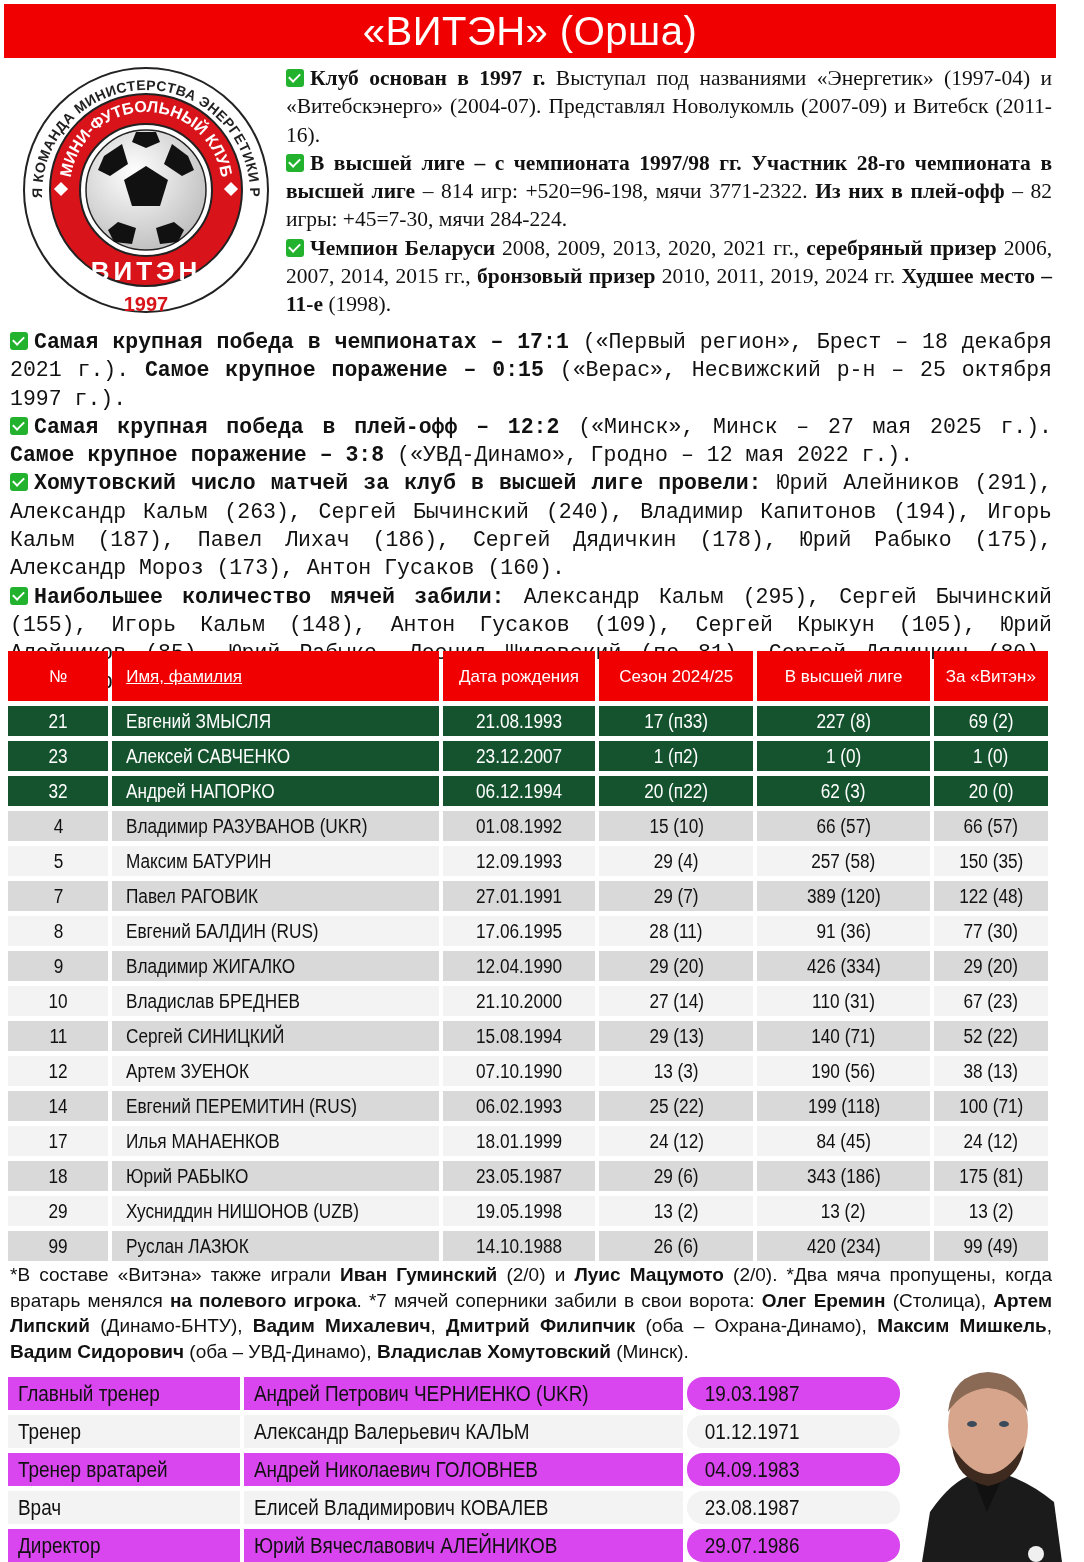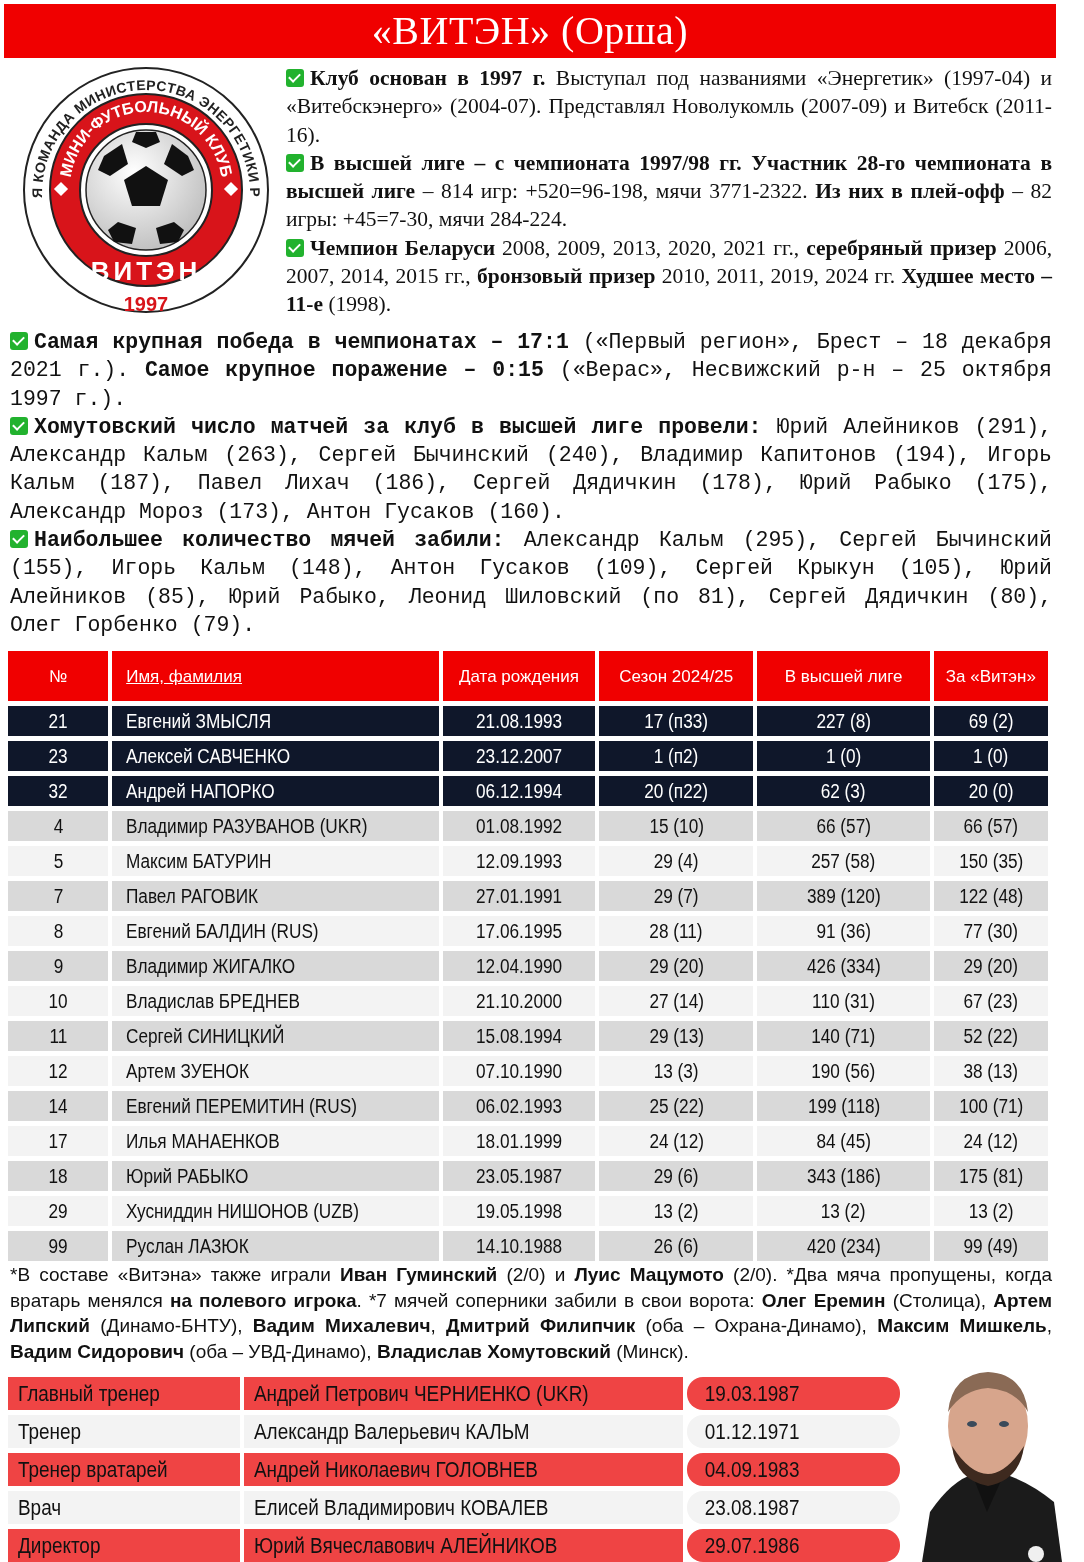--- a/index.html
+++ b/index.html
@@ -2,21 +2,21 @@
 <html><head>
 <meta charset="utf-8">
 <style>
   * { box-sizing: border-box; margin: 0; padding: 0; }
   html, body { width: 1084px; height: 1562px; background: #ffffff; overflow: hidden; }
   body { font-family: "Liberation Serif", "DejaVu Serif", serif; color: #111; position: relative; }
 
   .title-bar {
     position: absolute; left: 4px; top: 4px; width: 1052px; height: 54px;
     background: #f00000; color: #fff; text-align: center;
-    font-family: Liberation Serif, serif;
+    font-family: Liberation Sans, sans-serif;
     font-size: 40px; line-height: 54px; letter-spacing: 0.5px;
   }
 
   .logo { position: absolute; left: 10px; top: 66px; width: 272px; height: 252px; }
 
   .text-block {
     position: absolute; font-size: 21.5px; line-height: 28.3px; text-align: justify;
     font-family: "Liberation Serif", "DejaVu Serif", serif;
   }
   .text-block p { margin: 0; }
@@ -30,40 +30,40 @@
     border: solid #fff; border-width: 0 2.5px 2.5px 0; transform: rotate(45deg);
   }
 
   .roster { position: absolute; left: 8px; top: 646px; width: 1048px; border-collapse: separate; border-spacing: 4px 5px; margin-left: -4px; }
   .roster td, .roster th {
     font-family: "Liberation Sans", "DejaVu Sans", sans-serif;
     font-size: 20px; height: 30px; padding: 0 6px; white-space: nowrap;
     transform-origin: left center;
   }
   .roster th { background: #f00000; color: #fff; font-weight: normal; font-size: 17px; line-height: 21px; height: 50px; }
-  .roster tr.red td { background: #0f172a; color: #fff; }
+  .roster tr.red td { background: #14532d; color: #fff; }
   .roster tr.gray td { background: #d9d9d9; color: #111; }
   .roster tr.light td { background: #f3f3f3; color: #111; }
   .roster .c { text-align: center; }
   .roster .l { text-align: left; padding-left: 14px; text-decoration: underline; }
   .cond { display: inline-block; transform: scaleX(0.86); transform-origin: left center; }
   .condc { display: inline-block; transform: scaleX(0.86); }
 
   .footnote {
     position: absolute; left: 10px; top: 1262px; width: 1042px;
     font-family: "Liberation Sans", "DejaVu Sans", sans-serif; font-size: 19px;
     line-height: 25.5px; text-align: justify; color: #111;
   }
 
   .staff { position: absolute; left: 8px; top: 1372px; width: 900px; border-collapse: separate; border-spacing: 4px 5px; margin-left: -4px; }
   .staff td {
     font-family: "Liberation Sans", "DejaVu Sans", sans-serif;
     font-size: 22px; height: 33px; padding: 0 10px; white-space: nowrap; color: #111;
   }
-  .staff tr.gray td { background: #ef4444; }
+  .staff tr.gray td { background: #d946ef; }
   .staff tr.light td { background: #f3f3f3; }
   .staff td.date { text-align: left; border-radius: 16px; }
 
   .photo { position: absolute; left: 912px; top: 1362px; width: 150px; height: 200px; }
 </style>
 </head>
 <body>
 
 <div class="title-bar">«ВИТЭН» (Орша)</div>
 
@@ -112,20 +112,23 @@
   <p>
     <span class="chk"></span><b>Чемпион Беларуси</b><span> 2008, 2009, 2013, 2020, 2021 гг., </span><b>серебряный призер</b><span> 2006, 2007, 2014, 2015 гг., </span><b>бронзовый призер</b><span> 2010, 2011, 2019, 2024 гг. </span><b>Худшее место – 11-е</b><span> (1998).</span>
   </p>
 </div>
 
 <div class="text-block" style="left:10px; top:328px; width:1042px;font-family:Liberation Mono, monospace;">
   <p>
     <span class="chk"></span><b>Самая крупная победа в чемпионатах – 17:1</b><span> («Первый регион», Брест – 18 декабря 2021 г.). </span><b>Самое крупное поражение – 0:15</b><span> («Верас», Несвижский р-н – 25 октября 1997 г.).</span>
   </p>
   <p>
+    <span class="chk"></span><b>Самая крупная победа в плей-офф – 12:2</b><span> («Минск», Минск – 27 мая 2025 г.). </span><b>Самое крупное поражение – 3:8</b><span> («УВД-Динамо», Гродно – 12 мая 2022 г.).</span>
+  </p>
+  <p>
     <span class="chk"></span><b>Хомутовский число матчей за клуб в высшей лиге провели:</b><span> Юрий Алейников (291), Александр Кальм (263), Сергей Бычинский (240), Владимир Капитонов (194), Игорь Кальм (187), Павел Лихач (186), Сергей Дядичкин (178), Юрий Рабыко (175), Александр Мороз (173), Антон Гусаков (160).</span>
   </p>
   <p>
     <span class="chk"></span><b>Наибольшее количество мячей забили:</b><span> Александр Кальм (295), Сергей Бычинский (155), Игорь Кальм (148), Антон Гусаков (109), Сергей Крыкун (105), Юрий Алейников (85), Юрий Рабыко, Леонид Шиловский (по 81), Сергей Дядичкин (80), Олег Горбенко (79).</span>
   </p>
 </div>
 
 <table class="roster">
   <colgroup>
     <col style="width:100px">

